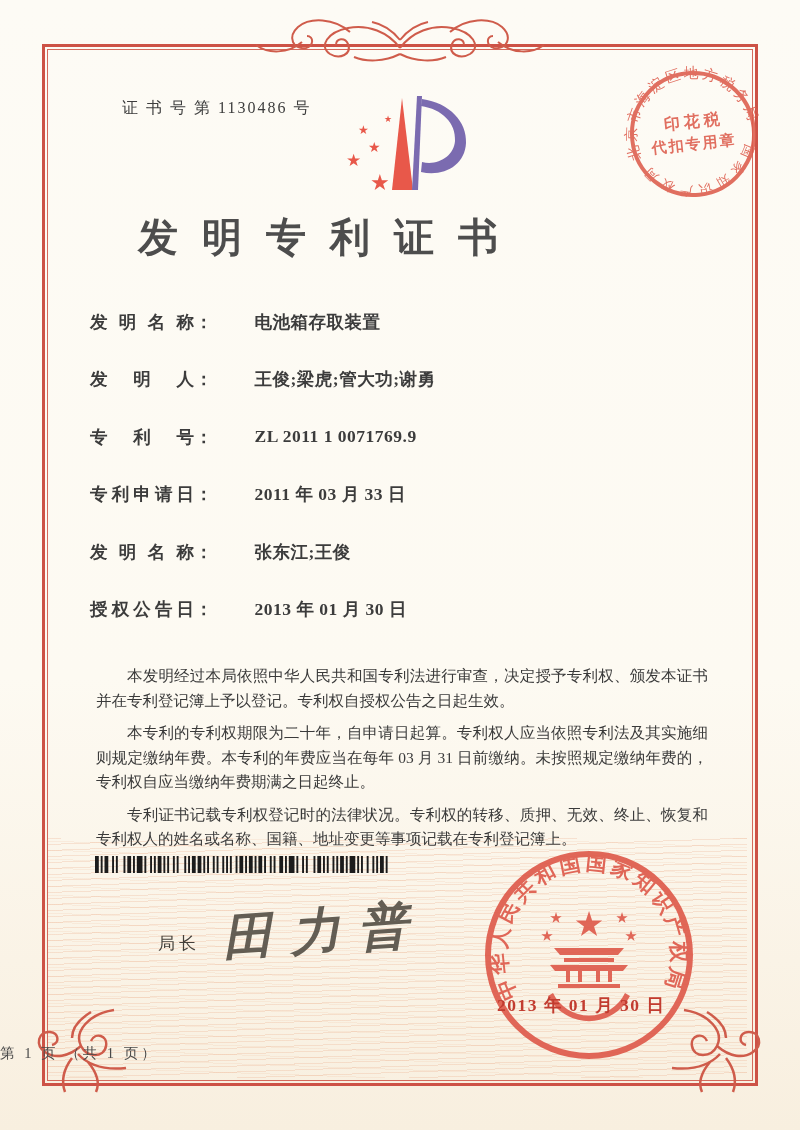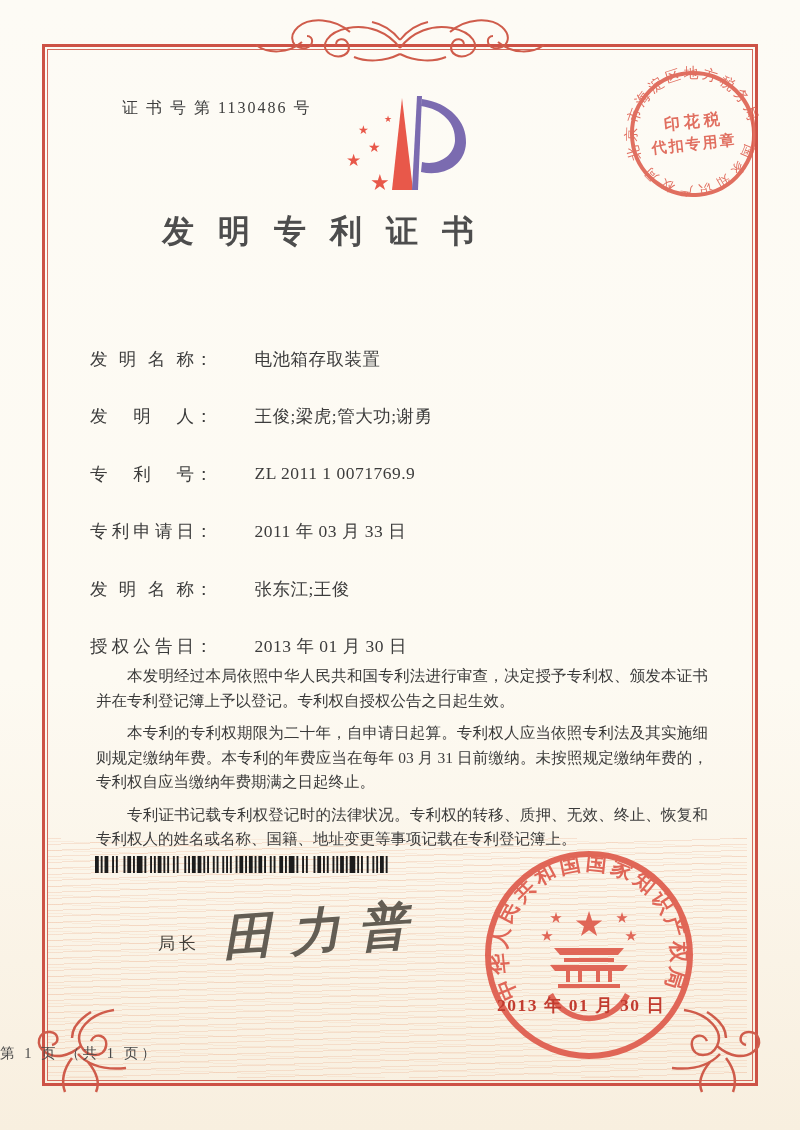--- a/index.html
+++ b/index.html
@@ -27,24 +27,24 @@
   .corner-fl{position:absolute;width:102px;height:92px;}
   .corner-fl.left{left:28px;top:1002px;}
   .corner-fl.right{left:668px;top:1002px;transform:scaleX(-1);}
   
   .cert-no{position:absolute;left:74px;top:98px;font-size:16px;letter-spacing:2px;color:#3d3d3d;margin-left:48px;}
   .logo{position:absolute;left:322px;top:90px;width:150px;height:108px;}
   .tax-stamp{position:absolute;left:614px;top:55px;width:158px;height:158px;opacity:.88;transform:rotate(-6deg);}
   .tax-stamp text{fill:#dd5c4c;font-family:"Liberation Serif",serif;}
   .doc-title{
     position:absolute;left:0;top:210px;width:636px;text-align:center;
-    font-size:32px;font-weight:600;color:#4d4d4d;letter-spacing:24px;text-indent:24px;
-  }
-  
-  .fields{position:absolute;left:90px;top:330px;width:620px;}
+    font-size:40px;font-weight:600;color:#4d4d4d;letter-spacing:24px;text-indent:24px;
+  }
+  
+  .fields{position:absolute;left:90px;top:293px;width:620px;font-weight:bold;}
   .field-row{height:57.5px;display:flex;align-items:center;font-size:17.5px;color:#3c3c3c;}
   .flabel{display:inline-block;width:104px;text-align:justify;text-align-last:justify;}
   .fcolon{margin:0 6px 0 1px;}
   .fvalue{letter-spacing:.5px;margin-left:36px;}
   
   .body-text{position:absolute;left:88px;top:656px;width:628px;font-size:15.5px;line-height:24.5px;color:#3a3a3a;}
   .body-text p{margin:8px;text-indent:2em;text-align:justify;}
   
   .barcode{position:absolute;left:95px;top:856px;width:296px;height:17px;}
   .sig-title{position:absolute;left:158px;top:932px;font-size:17px;color:#44403a;letter-spacing:4px;}

